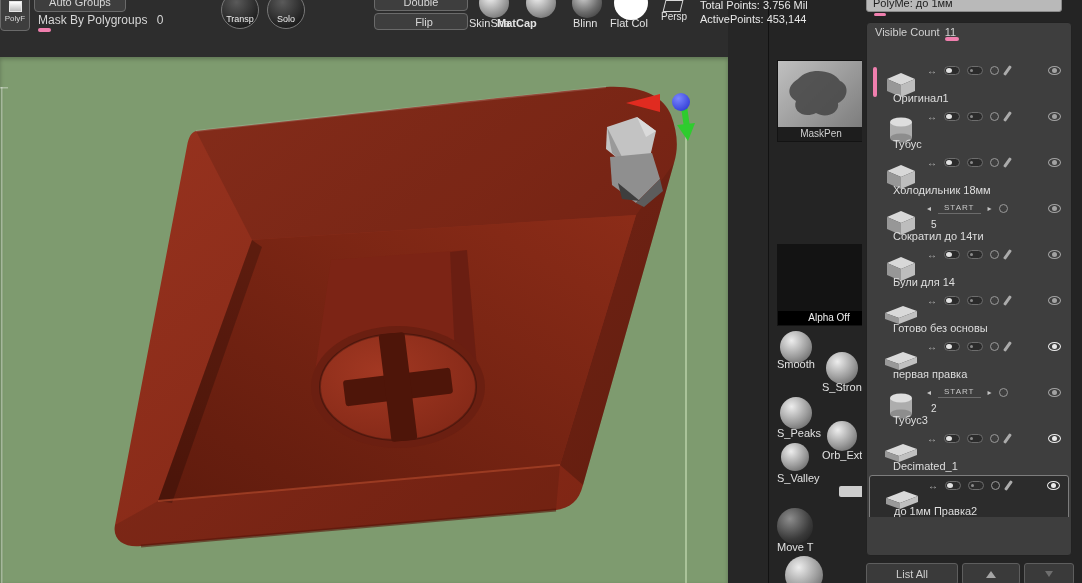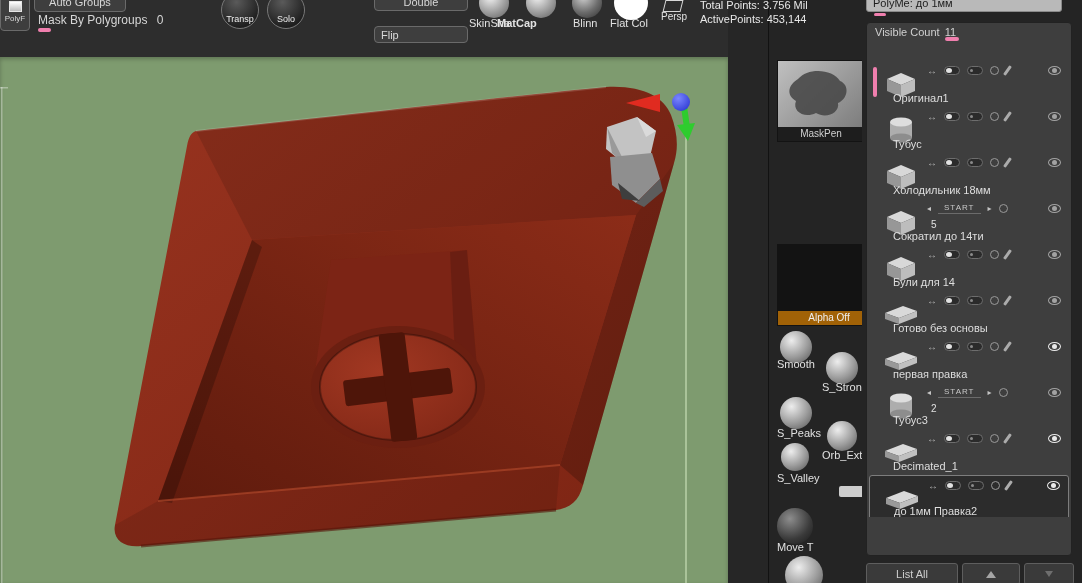--- a/index.html
+++ b/index.html
@@ -16,21 +16,21 @@
   #autogroups{left:34px;top:-13px;width:92px;height:25px;align-items:flex-end;padding-bottom:3px;}
   #masktext{position:absolute;left:38px;top:13px;font-size:12px;color:#d6d6d6;}
   .pink{background:#f07fae;border-radius:2px;}
   #mask-underline{left:38px;top:28px;width:13px;height:4px;}
   .circlebtn{position:absolute;width:38px;height:38px;border-radius:50%;
     background:radial-gradient(circle at 40% 28%,#5a5a5a,#1e1e1e 75%);border:1px solid #787878;
     display:flex;align-items:flex-end;justify-content:center;font-size:9px;color:#ececec;padding-bottom:4px;box-sizing:border-box;}
   #transp{left:221px;top:-9px;}
   #solo{left:267px;top:-9px;}
   #double-btn{left:374px;top:-15px;width:94px;height:26px;align-items:flex-end;padding-bottom:2px;}
-  #flip-btn{left:374px;top:13px;width:94px;height:17px;justify-content:flex-start;padding-left:6px;margin-top:13px;}
+  #flip-btn{left:374px;top:13px;width:94px;height:17px;justify-content:center;padding-left:6px;}
   .mat{position:absolute;border-radius:50%;width:30px;height:30px;top:-12px;
        background:radial-gradient(circle at 38% 30%,#f2f2f2,#9e9e9e 55%,#5c5c5c);}
   #mat0{left:479px;} #mat1{left:526px;}
   #mat2{left:572px;background:radial-gradient(circle at 38% 30%,#cfcfcf,#6c6c6c 55%,#2e2e2e);}
   #mat3{left:614px;width:34px;height:34px;top:-14px;background:#ffffff;}
   .matlab{position:absolute;top:17px;font-size:11px;color:#e2e2e2;}
   #matlab0{left:469px;} #matlab1{left:497px;font-weight:bold;} #matlab2{left:573px;} #matlab3{left:610px;}
   #persp-icon{position:absolute;left:664px;top:0px;width:16px;height:10px;border:1px solid #d8d8d8;transform:skewX(-14deg);}
   #persp-label{position:absolute;left:661px;top:11px;font-size:10px;color:#e2e2e2;}
   .pts{position:absolute;font-size:11px;color:#e8e8e8;z-index:6;white-space:nowrap;}
@@ -43,21 +43,21 @@
 
   
   .brushcol{position:absolute;left:728px;top:0;width:134px;height:583px;background:#242424;border-left:1px solid #121212;z-index:3;margin-left:40px;}
   .bp-card{position:absolute;left:8px;width:86px;border:1px solid #131313;background:#2a2a2a;}
   .bp-thumb{height:66px;position:relative;overflow:hidden;}
   .bp-label{height:14px;background:#1d1d1d;color:#cfcfcf;font-size:10px;text-align:center;line-height:14px;}
   #card-maskpen{top:60px;} #card-maskpen .bp-thumb{background:linear-gradient(135deg,#c0c0c0,#7c7c7c);}
   #card-freehand{top:152px;} #card-freehand .bp-thumb{background:#efefef;}
   #card-freehand .bp-label{color:#a8a8a8;}
   #card-alpha{top:244px;} #card-alpha .bp-thumb{background:#131313;}
-  #card-alpha .bp-label{background:#a16207;color:#efefef;padding-left:16px;}
+  #card-alpha .bp-label{background:#000000;color:#efefef;padding-left:16px;}
   .bp-sphere{position:absolute;border-radius:50%;
      background:radial-gradient(circle at 36% 30%,#ededed,#9b9b9b 55%,#525252);}
   #sp-smooth{left:11px;top:331px;width:32px;height:32px;}
   #sp-stron{left:57px;top:352px;width:32px;height:32px;}
   #sp-peaks{left:11px;top:397px;width:32px;height:32px;}
   #sp-orb{left:58px;top:421px;width:30px;height:30px;}
   #sp-valley{left:12px;top:443px;width:28px;height:28px;}
   #sp-move{left:8px;top:508px;width:36px;height:36px;background:radial-gradient(circle at 36% 30%,#8d8d8d,#3a3a3a 60%,#191919);}
   #sp-part{left:16px;top:556px;width:38px;height:38px;}
   .bp-lab{position:absolute;font-size:11px;color:#e0e0e0;white-space:nowrap;}

